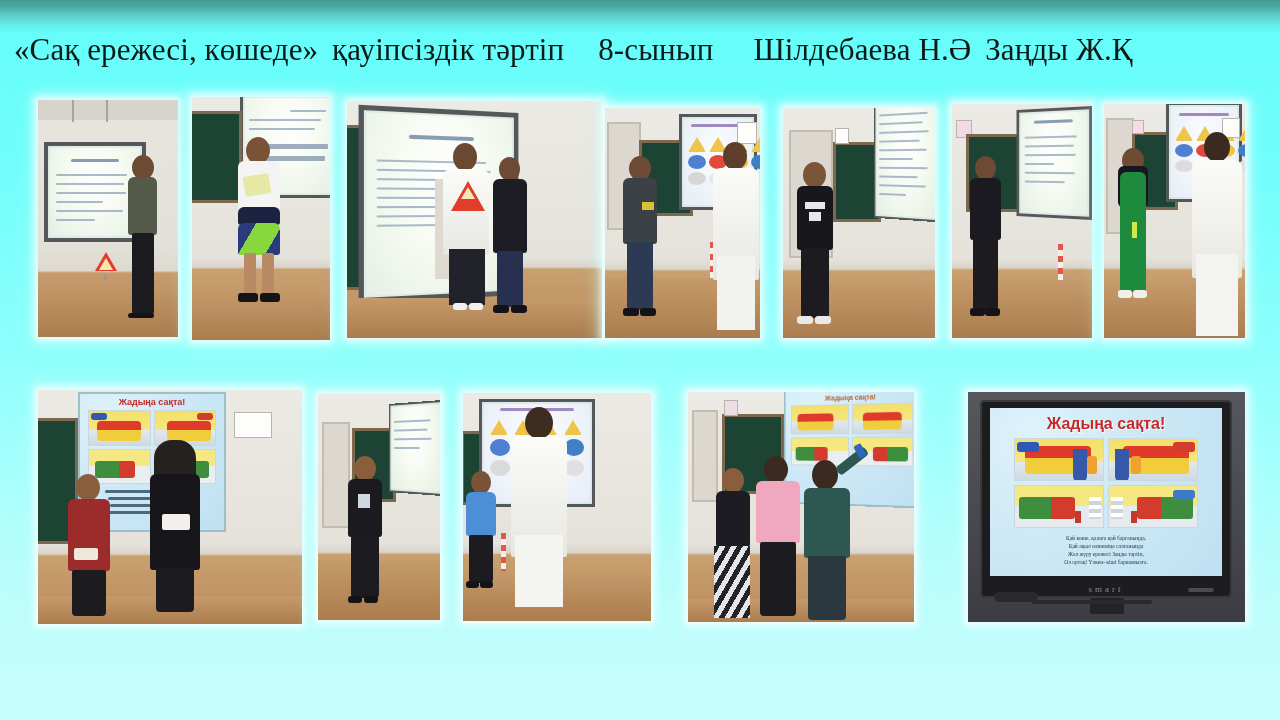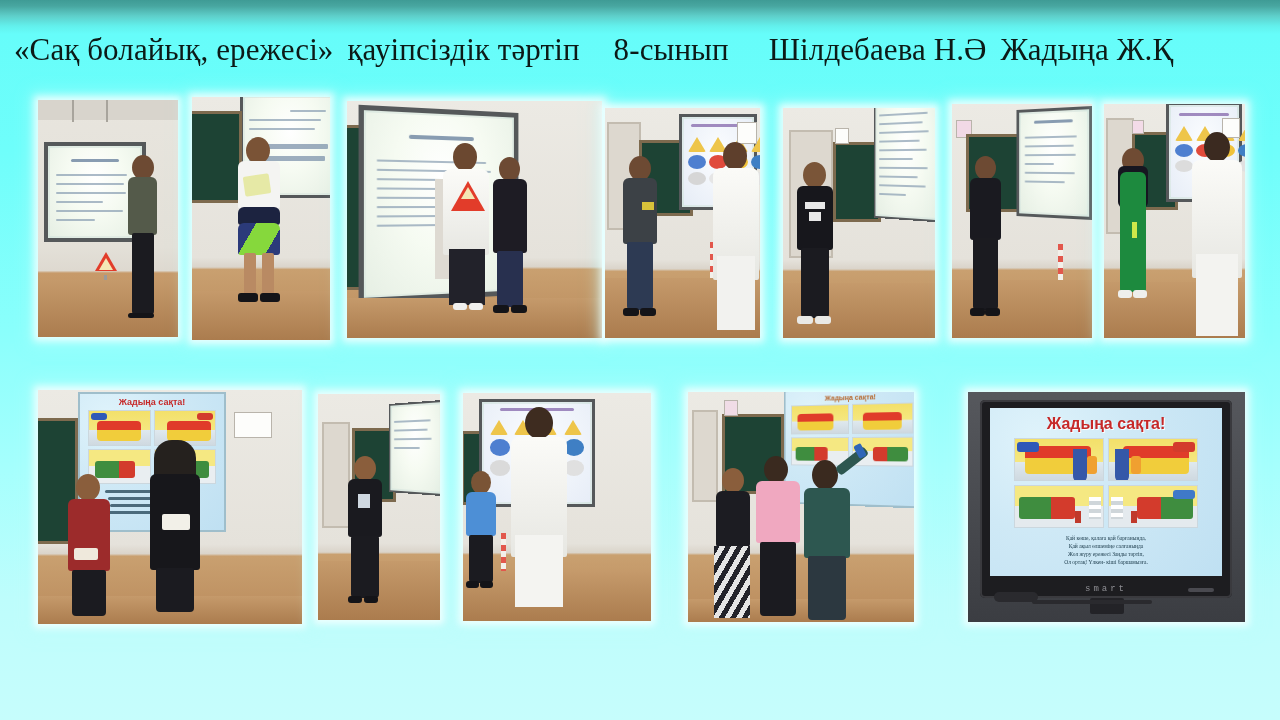--- a/index.html
+++ b/index.html
@@ -88,34 +88,34 @@
   .bus{position:absolute;border-radius:4px;}
   .truck{position:absolute;border-radius:3px;}
   .zh-poem{position:absolute;left:6%;right:6%;text-align:center;color:#18313f;}
   .zh-poem i{display:block;height:3px;background:#2b4b5c;opacity:.8;margin:0 auto 4px;border-radius:2px;}
 
   
   .tv-bezel{position:absolute;background:#1d1d20;border-radius:5px;
      box-shadow:inset 0 0 0 2px #3a3a3e;}
   .tv-screen{position:absolute;background:#b6e3f2;overflow:hidden;}
   .tv-brand{position:absolute;left:0;right:0;text-align:center;color:#8e8e93;
-     font-family:Liberation Mono, monospace;letter-spacing:3px;}
+     font-family:Liberation Serif, serif;letter-spacing:3px;}
   .tv-stand{position:absolute;background:#232327;border-radius:2px;}
 
   .marker-strip{position:absolute;width:5px;background:repeating-linear-gradient(
       to bottom,#e2574c 0 6px,#f3f0ea 6px 12px);}
 </style>
 </head>
 <body>
 
 <div id="slide">
 
   <div class="title-bar">
     <div class="title-text">
-      <span>«Сақ болайық, ережесі»</span><span class="t-gap-s"></span><span>қауіпсіздік тәртіп</span><span class="t-gap-m"></span><span>8-сынып</span><span class="t-gap-l"></span><span>Шілдебаева Н.Ә</span><span class="t-gap-s"></span><span>Жадыңа Ж.Қ</span>
+      <span>«Сақ ережесі, көшеде»</span><span class="t-gap-s"></span><span>қауіпсіздік тәртіп</span><span class="t-gap-m"></span><span>8-сынып</span><span class="t-gap-l"></span><span>Шілдебаева Н.Ә</span><span class="t-gap-s"></span><span>Заңды Ж.Қ</span>
     </div>
   </div>
 
   <div class="photo" style="left:38px;top:100px;width:140px;height:237px;">
     <div class="ph-inner">
       <div class="wall"></div>
       <div class="board" style="left:6px;top:42px;width:102px;height:100px;">
         <div class="glow"></div>
         <div class="hdr" style="top:14%;left:24%;right:24%;height:3px;"></div>
         <div class="lines" style="top:30%;">

